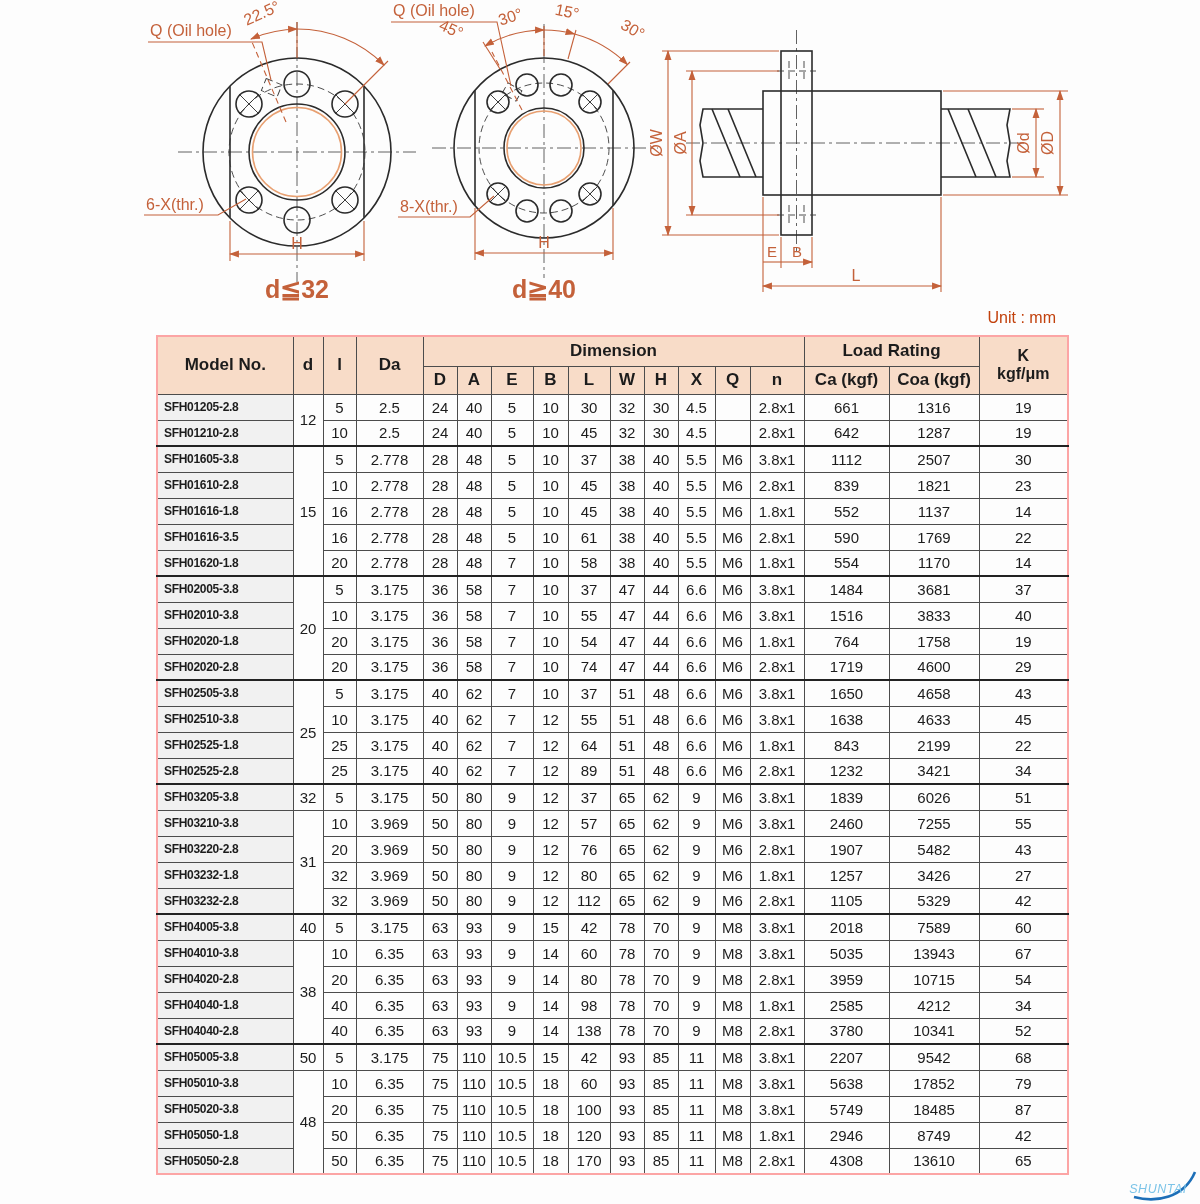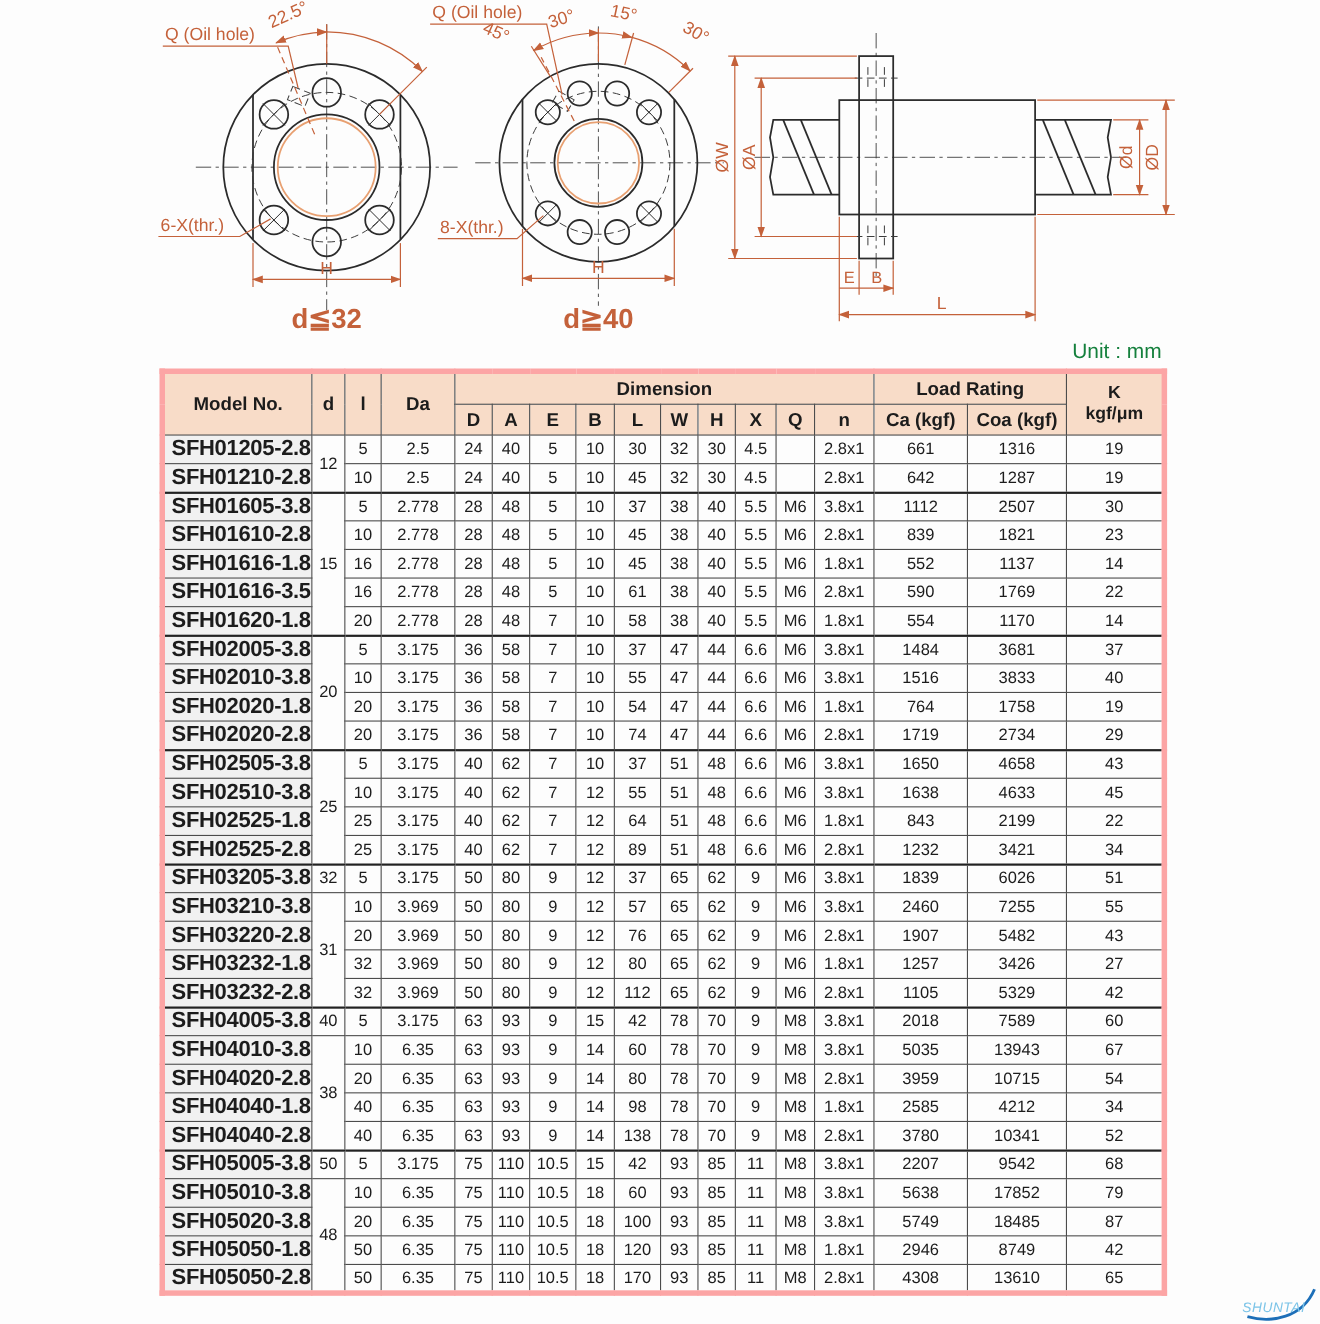--- a/index.html
+++ b/index.html
@@ -13,37 +13,37 @@
   .thin{stroke:#2b2b2b;stroke-width:0.9;fill:none;}
   .dashed{stroke:#3a3a3a;stroke-width:0.9;fill:none;stroke-dasharray:7 4;}
   .cline{stroke:#3a3a3a;stroke-width:0.8;fill:none;stroke-dasharray:14 4 3 4;}
   .dim{stroke:#c4613a;stroke-width:1.1;fill:none;}
   .dimd{stroke:#c4613a;stroke-width:1.1;fill:none;stroke-dasharray:6 4;}
   .dtxt{fill:#c4613a;font-size:16px;}
   .dtxt-s{fill:#c4613a;font-size:15px;}
   .cap{fill:#c4613a;font-size:25px;font-weight:bold;}
   .orange-ring{stroke:#e8a071;stroke-width:1.6;fill:none;}
   
-  .unit-label{position:absolute;top:309px;right:144px;font-size:19px;color:#15803d;}
+  .unit-label{position:absolute;top:309px;right:144px;font-size:16px;color:#c2410c;}
   
   #spec-table{
-    position:absolute;left:145px;top:335px;border-collapse:collapse;table-layout:fixed;
-    border:5px solid #fca5a5;font-size:15px;
+    position:absolute;left:156px;top:335px;border-collapse:collapse;table-layout:fixed;
+    border:2px solid #fca5a5;font-size:15px;
   }
   #spec-table th,#spec-table td{
     border:1px solid #4c4c4c;text-align:center;vertical-align:middle;
     padding:0;overflow:hidden;white-space:nowrap;
   }
   #spec-table thead th{background:#f8dcc8;font-size:17px;font-weight:bold;color:#1c1c1c;}
   #spec-table thead tr:first-child{height:30px;}
   #spec-table thead tr:last-child{height:28px;}
   #spec-table thead th.kcell{font-size:16px;line-height:1.15;}
   #spec-table tbody tr{height:26px;}
   #spec-table tbody td{color:#1c1c1c;}
-  #spec-table td.model{background:#f1f1f1;text-align:left;padding-left:6px;font-size:20px;font-weight:bold;letter-spacing:-0.3px;}
+  #spec-table td.model{background:#f1f1f1;text-align:left;padding-left:6px;font-size:12px;font-weight:bold;letter-spacing:-0.3px;}
   #spec-table tbody tr.sep td{border-top:2px solid #222;}
   
   .logo{position:absolute;right:0;bottom:0;width:82px;height:40px;font-style:italic;}
 </style>
 </head>
 <body>
 
 <svg class="drawings" width="1200" height="312" viewBox="0 0 1200 312">
   <defs>
     <marker id="ar" viewBox="0 0 10 10" refX="9" refY="5" markerWidth="9" markerHeight="9" orient="auto-start-reverse">
@@ -473,21 +473,21 @@
         <td>58</td>
         <td>7</td>
         <td>10</td>
         <td>74</td>
         <td>47</td>
         <td>44</td>
         <td>6.6</td>
         <td>M6</td>
         <td>2.8x1</td>
         <td>1719</td>
-        <td>2734</td>
+        <td>4600</td>
         <td>29</td>
       </tr>
       <tr class="sep">
         <td class="model">SFH02505-3.8</td>
         <td rowspan="4">25</td>
         <td>5</td>
         <td>3.175</td>
         <td>40</td>
         <td>62</td>
         <td>7</td>

